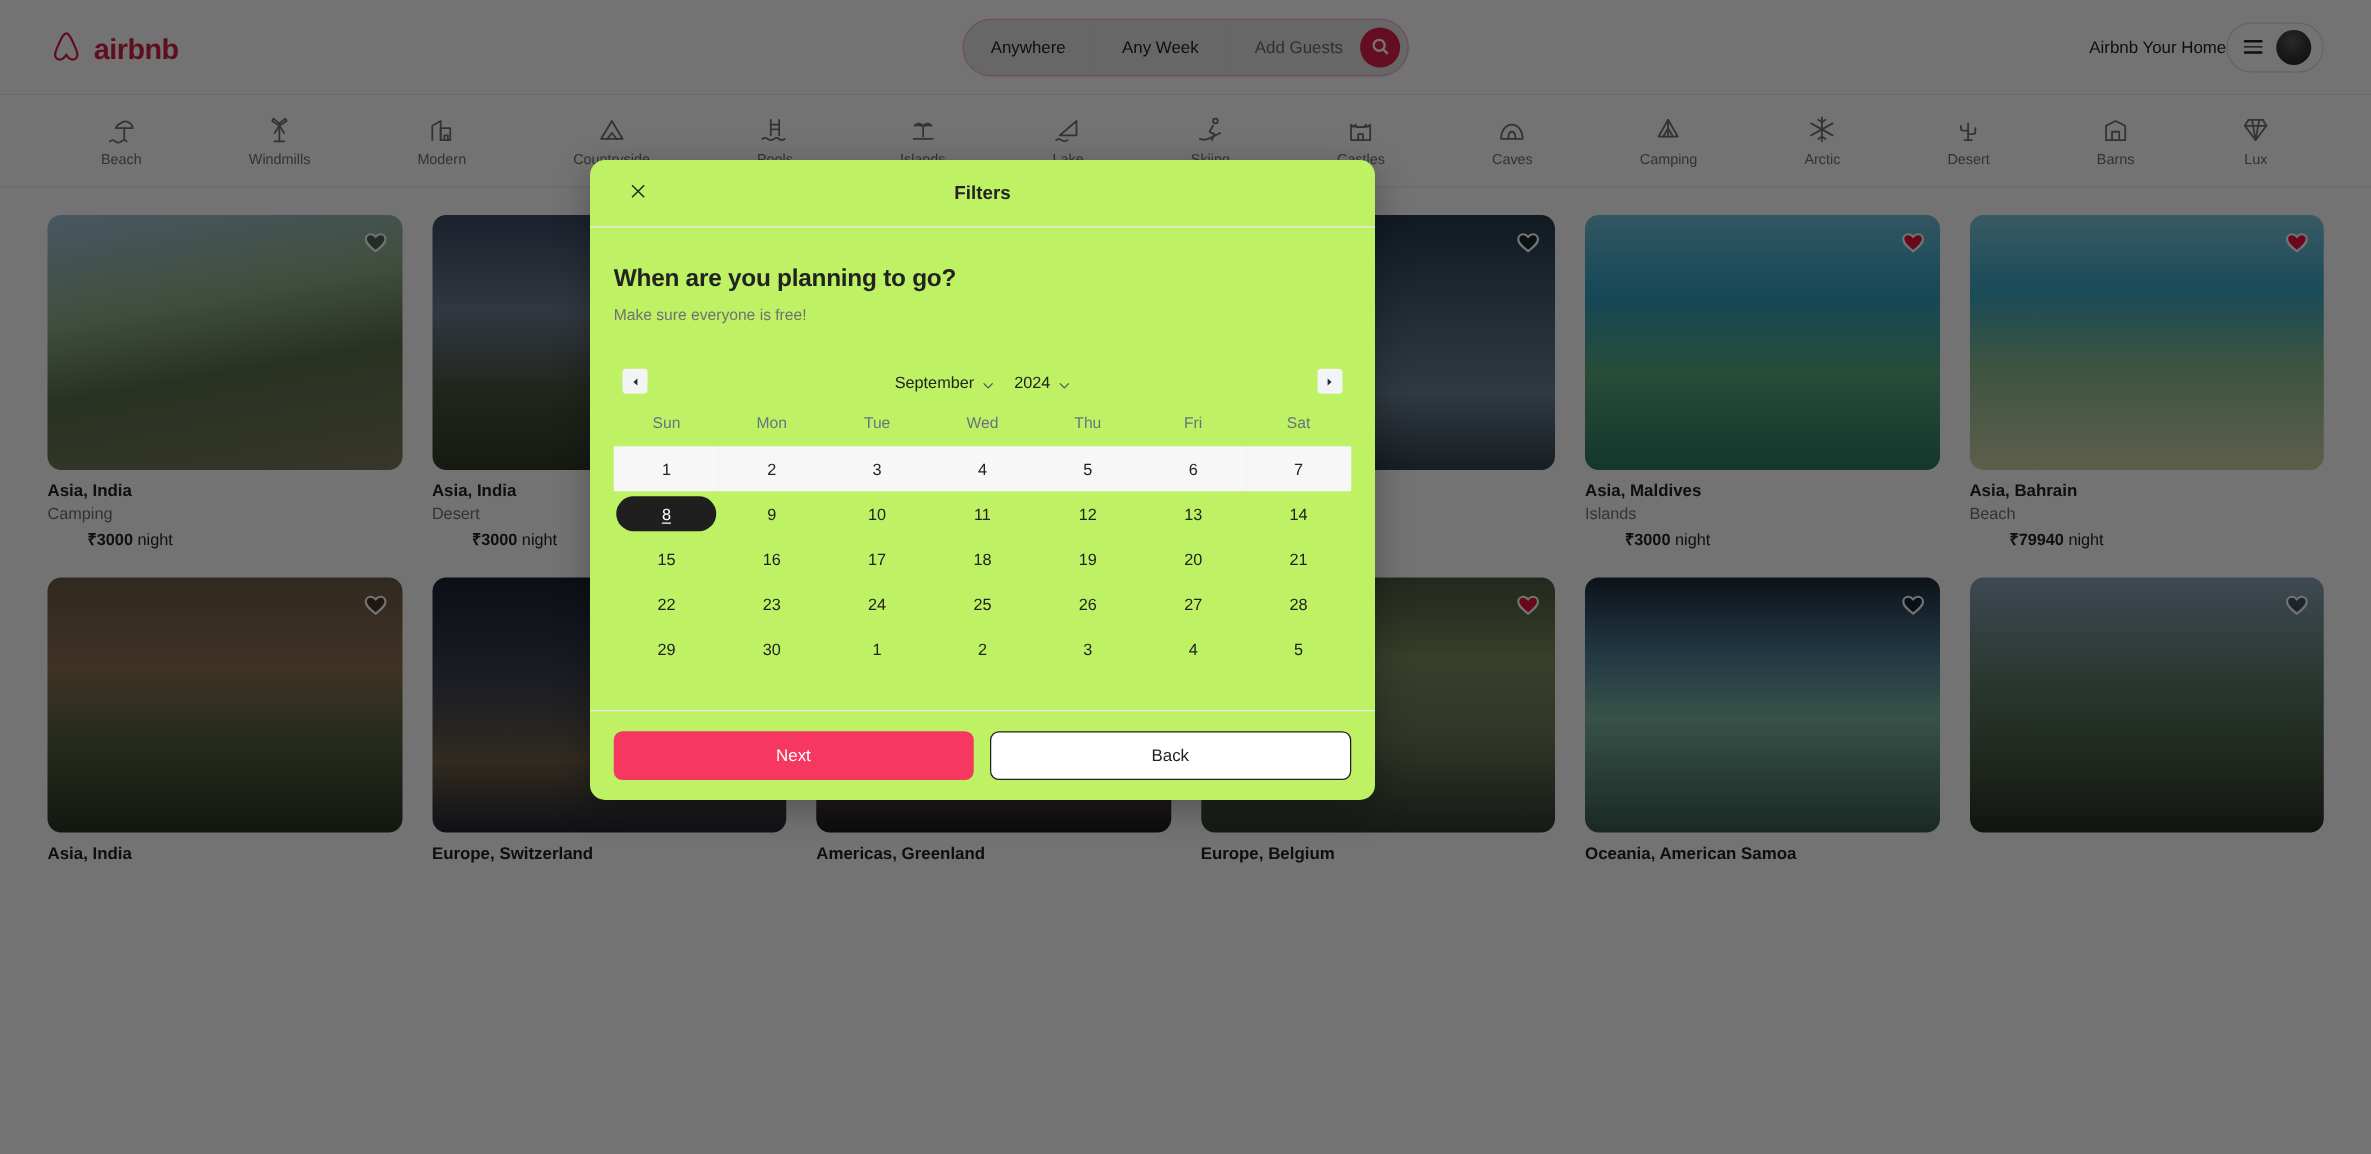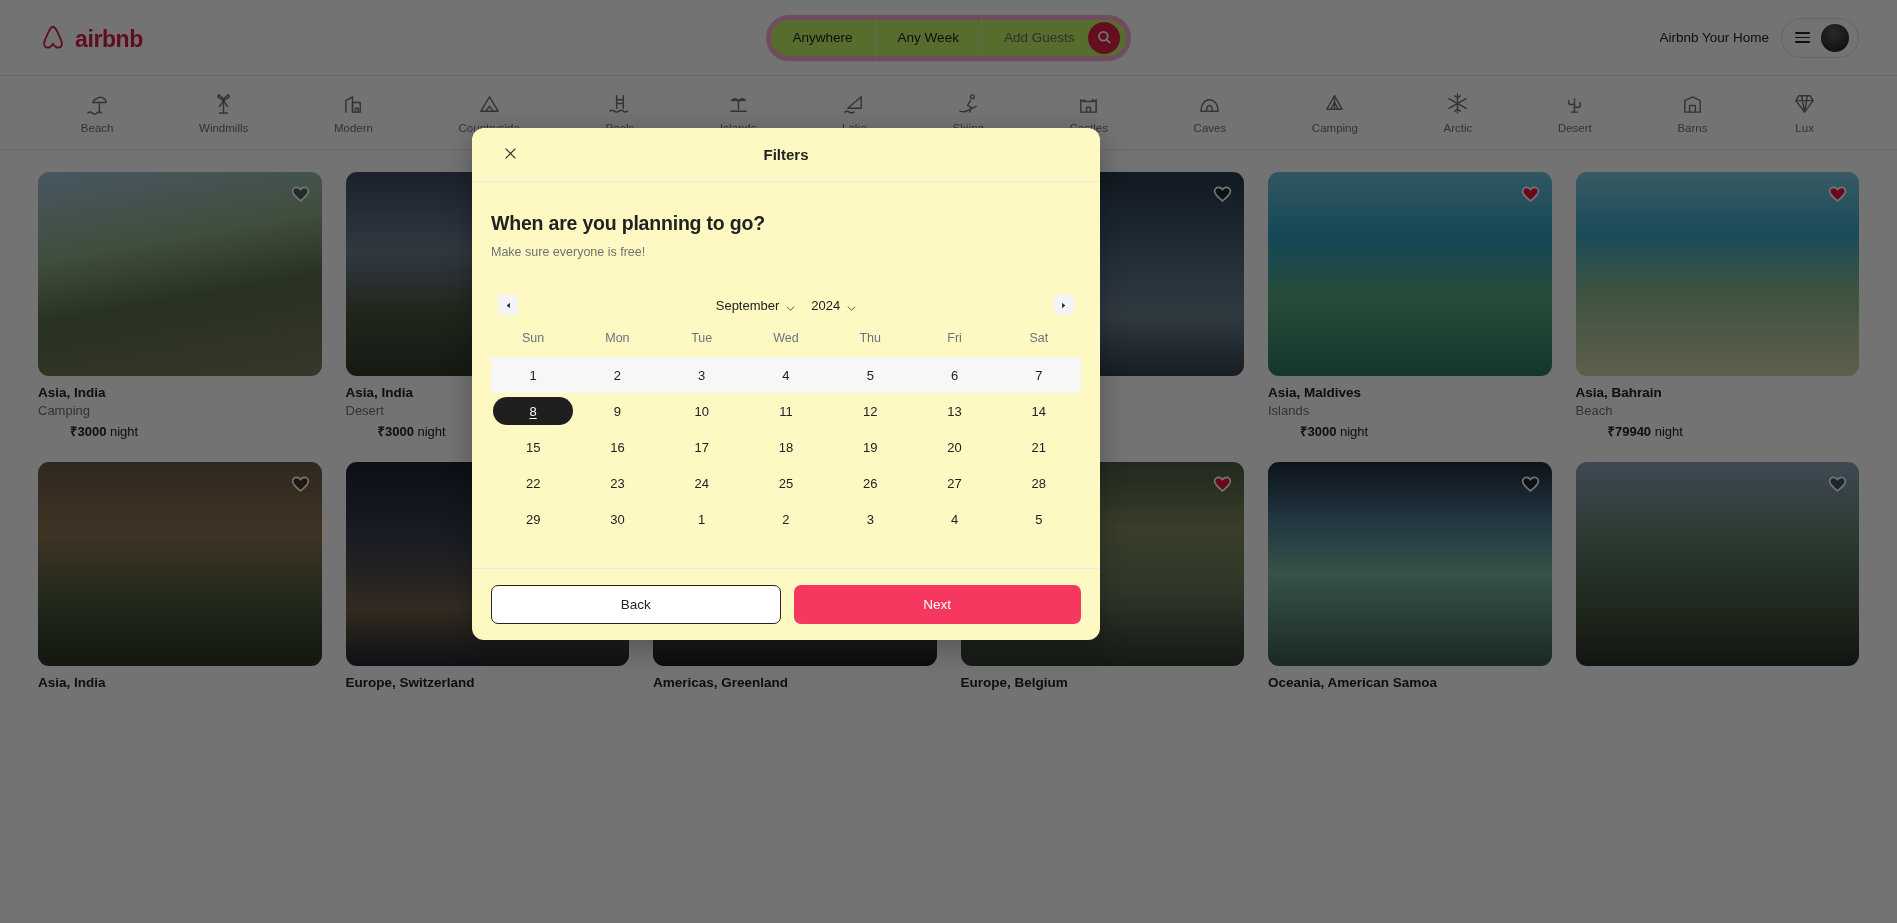--- a/index.html
+++ b/index.html
@@ -20,38 +20,38 @@
     border-bottom: 1px solid #ebebeb;
     position: relative;
   }
   .logo { display: flex; align-items: flex-end; gap: 7px; color: #d11f45; }
   .logo-mark { width: 30px; height: 30px; }
   .logo-text { font-size: 23px; font-weight: 700; letter-spacing: -0.4px; color: #d11f45; }
 
   .searchbar {
     position: absolute; left: 50%; top: 50%; transform: translate(-50%,-50%);
     display: flex; align-items: center;
-    border: 5px solid #f9a8d4; border-radius: 40px;
+    border: 1px solid #f9a8d4; border-radius: 40px;
     height: 46px; padding: 0 6px 0 0;
     box-shadow: 0 1px 2px rgba(0,0,0,0.05);
-    background: #bef264;
+    background: #e5e5e5;
   }
   .sb-seg {
     font-size: 13.5px; color: #222; padding: 0 22px; line-height: 44px;
     white-space: nowrap;
   }
   .sb-seg + .sb-seg { border-left: 1px solid #dddddd; }
   .sb-seg.muted { color: #6a6a6a; padding-right: 14px; }
   .sb-search-btn {
     width: 32px; height: 32px; border-radius: 50%;
     background: #e01f4a; display: flex; align-items: center; justify-content: center;
     flex: 0 0 auto;
   }
 
-  .header-right { margin-left: auto; display: flex; align-items: center; gap: 12px; }
+  .header-right { margin-left: auto; display: flex; align-items: center; gap: 0; }
   .host-link { font-size: 13.5px; color: #222; white-space: nowrap; }
   .usermenu {
     display: flex; align-items: center; gap: 11px;
     border: 1px solid #dddddd; border-radius: 40px;
     height: 40px; padding: 0 9px 0 13px;
   }
   .hamburger { width: 15px; display: flex; flex-direction: column; gap: 3px; }
   .hamburger i { display: block; height: 1.6px; background: #222; border-radius: 2px; }
   .avatar {
     width: 28px; height: 28px; border-radius: 50%;
@@ -107,21 +107,21 @@
 
   
   #overlay {
     position: absolute; inset: 0;
     background: rgba(0,0,0,0.55);
     z-index: 50;
   }
   #modal {
     position: absolute; left: 472px; top: 128px;
     width: 628px; height: 512px;
-    background: #fef9c3; border-radius: 12px;
+    background: #bef264; border-radius: 12px;
     z-index: 60; display: flex; flex-direction: column;
     box-shadow: 0 8px 28px rgba(0,0,0,0.28);
     overflow: hidden;
   }
   .modal-head {
     height: 54px; position: relative; display: flex; align-items: center;
     border-bottom: 1px solid #ebebeb; flex: 0 0 auto;
   }
   .modal-close {
     position: absolute; left: 28px; top: 50%; transform: translateY(-50%);
@@ -583,16 +583,16 @@
             <td class="out"><span class="daycell">2</span></td>
             <td class="out"><span class="daycell">3</span></td>
             <td class="out"><span class="daycell">4</span></td>
             <td class="out"><span class="daycell">5</span></td>
           </tr>
         </tbody>
     </table>
   </div>
 
   <div class="modal-foot">
+    <button class="btn btn-next" style="background: rgb(246, 55, 95);">Next</button>
     <button class="btn btn-back">Back</button>
-    <button class="btn btn-next" style="background: rgb(246, 55, 95);">Next</button>
   </div>
 </div>
 
 </body></html>

